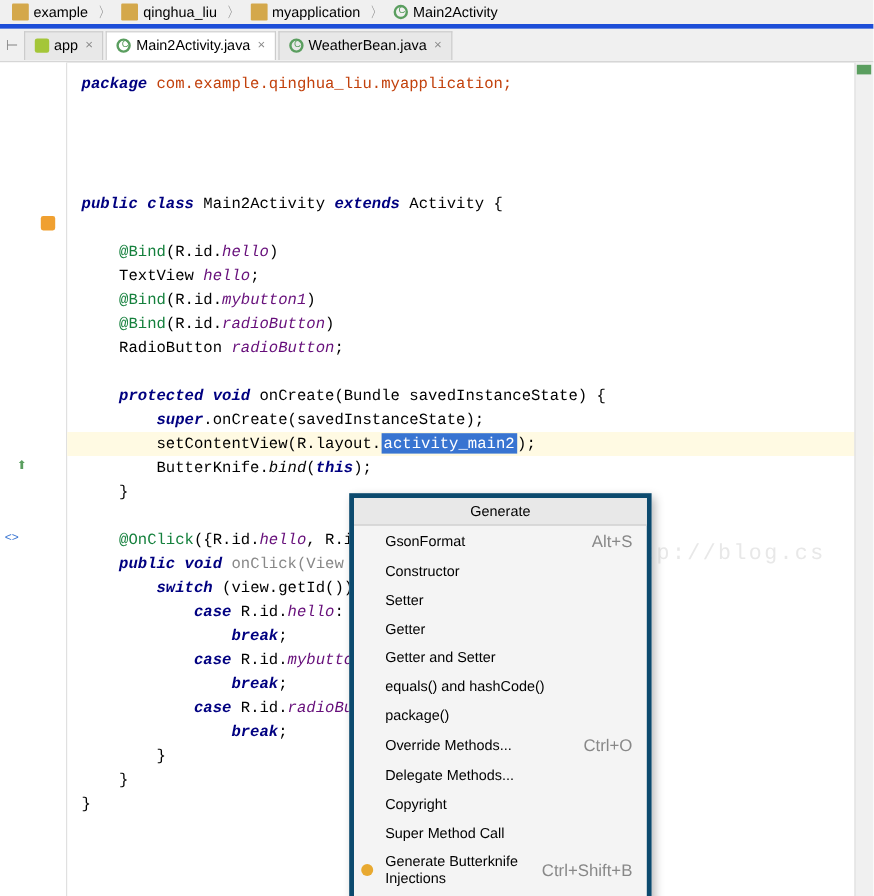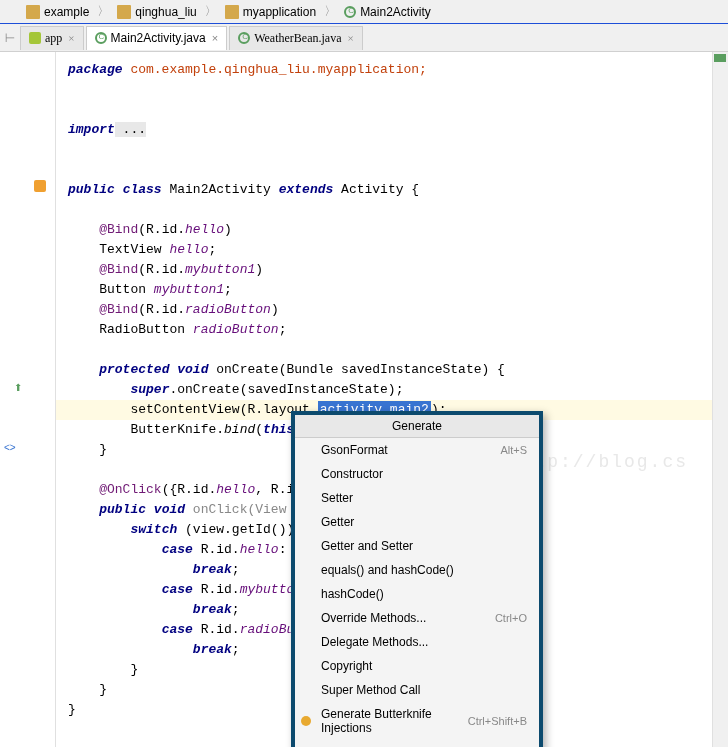--- a/index.html
+++ b/index.html
@@ -1,48 +1,48 @@
 <!DOCTYPE html>
 <html><head>
   <meta charset="utf-8">
   <style>
     * { margin: 0; padding: 0; box-sizing: border-box; }
     body { font-family: 'Segoe UI', Arial, sans-serif; font-size: 12px; background: #fff; width: 728px; height: 747px; overflow: hidden; position: relative; }
     
-    .breadcrumb-bar { display: flex; align-items: center; height: 24px; background: #f0f0f0; border-bottom: 1px solid #1d4ed8; padding: 0 20px; }
+    .breadcrumb-bar { display: flex; align-items: center; height: 24px; background: #f0f0f0; border-bottom: 4px solid #1d4ed8; padding: 0 4px; }
     .breadcrumb-item { display: flex; align-items: center; padding: 2px 6px; cursor: pointer; }
     .crumb-icon { width: 14px; height: 14px; margin-right: 4px; }
     .chevron { margin: 0 2px; color: #888; }
     
     .tab-bar { display: flex; align-items: center; height: 28px; background: #f0f0f0; border-bottom: 1px solid #d0d0d0; }
     .anchor-left { width: 20px; display: flex; justify-content: center; color: #888; }
     .tab { display: flex; align-items: center; padding: 3px 8px; background: #fff; border: 1px solid #ccc; border-bottom: none; margin-right: 2px; height: 24px; cursor: pointer; }
-    .tab.inactive { background: #e8e8e8; font-family: Liberation Serif, serif; }
+    .tab.inactive { background: #e8e8e8; }
     .tab-icon { width: 14px; height: 14px; margin-right: 4px; }
     .tab-close { margin-left: 6px; color: #888; cursor: pointer; font-size: 11px; }
     
     .editor-area { display: flex; height: calc(100% - 52px); }
     .gutter { width: 56px; background: #fff; border-right: 1px solid #e0e0e0; position: relative; }
     .gutter-icon { position: absolute; left: 34px; width: 16px; height: 16px; }
     .code-area { flex: 1; padding: 8px 0 0 12px; font-family: 'Consolas', 'Courier New', monospace; font-size: 13px; line-height: 20px; position: relative; }
     
     .code-line { white-space: pre; height: 20px; }
     .highlighted-line { background: #fffae3; margin-left: -12px; padding-left: 12px; }
     
     .kw { color: #000080; font-weight: bold; font-style: italic; }
-    .ann { color: #701a75; margin-top: 33px; }
+    .ann { color: #15803d; margin-top: 33px; }
     .field { color: #660e7a; font-style: italic; font-weight: normal; }
     .staticmethod { color: #000; font-style: italic; }
     .pkg { color: #c2410c; }
     .selected { background: #3874d1; color: #fff; padding: 1px 2px; }
     
     .context-menu { position: absolute; left: 291px; top: 411px; width: 252px; background: #f4f4f4; border: 4px solid #0c4a6e; box-shadow: 3px 3px 8px rgba(0,0,0,0.3); z-index: 100; }
     .menu-title { text-align: center; padding: 4px; background: #e8e8e8; border-bottom: 1px solid #ccc; font-size: 12px; }
     .menu-item { display: flex; align-items: center; padding: 5px 12px 5px 26px; cursor: pointer; font-size: 12px; position: relative; }
-    .menu-shortcut { margin-left: auto; color: #888; font-size: 11px; }
+    .menu-shortcut { margin-left: auto; color: #888; font-size: 14px; }
     .menu-icon-left { position: absolute; left: 6px; width: 14px; height: 14px; }
     
     .folder-icon { background: #d4a84b; border-radius: 1px; display: inline-block; }
     .java-icon { display: inline-block; border-radius: 50%; border: 2px solid #5a9e5f; width: 12px; height: 12px; position: relative; }
     .java-icon::after { content: 'C'; position: absolute; font-size: 8px; left: 2px; top: -2px; color: #5a9e5f; font-family: Arial; }
     .android-icon { background: #a4c639; width: 12px; height: 12px; display: inline-block; border-radius: 2px; }
     .yellow-icon { background: #e8a930; width: 10px; height: 10px; display: inline-block; border-radius: 50%; }
     
     .watermark { position: absolute; right: 40px; top: 400px; color: #e8e8e8; font-size: 18px; letter-spacing: 2px; z-index: 1; }
     .scrollbar-track { position: absolute; right: 0; top: 52px; width: 16px; bottom: 0; background: #f0f0f0; border-left: 1px solid #e0e0e0; }
@@ -97,29 +97,27 @@
   <div class="gutter">
     <div class="gutter-icon" style="top:128px"><span style="background:#f0a030;width:12px;height:12px;display:inline-block;border-radius:2px"></span></div>
     <div class="gutter-icon" style="top:328px;left:14px"><span style="color:#5a9e5f;font-size:10px">⬆</span></div>
     <div class="gutter-icon" style="top:388px;left:4px"><span style="color:#3874d1;font-size:10px">&lt;&gt;</span></div>
   </div>
   <div class="code-area">
     <div class="watermark">http://blog.cs</div>
     <div class="code-line"><span class="kw">package</span><span class="pkg"> com.example.qinghua_liu.myapplication;</span></div>
     <div class="code-line"></div>
     <div class="code-line"></div>
-    <div class="code-line"><span class="kw">import</span><span style="background:#e8e8e8"> ...</span></div>
     <div class="code-line"></div>
     <div class="code-line"></div>
     <div class="code-line"><span class="kw">public</span> <span class="kw">class</span><span> Main2Activity </span><span class="kw">extends</span><span> Activity {</span></div>
     <div class="code-line"></div>
     <div class="code-line">    <span class="ann">@Bind</span><span>(R.id.</span><span class="field">hello</span><span>)</span></div>
     <div class="code-line">    <span>TextView </span><span class="field">hello</span><span>;</span></div>
     <div class="code-line">    <span class="ann">@Bind</span><span>(R.id.</span><span class="field">mybutton1</span><span>)</span></div>
-    <div class="code-line">    <span>Button </span><span class="field">mybutton1</span><span>;</span></div>
     <div class="code-line">    <span class="ann">@Bind</span><span>(R.id.</span><span class="field">radioButton</span><span>)</span></div>
     <div class="code-line">    <span>RadioButton </span><span class="field">radioButton</span><span>;</span></div>
     <div class="code-line"></div>
     <div class="code-line">    <span class="kw">protected</span><span class="kw"> void</span><span> onCreate(Bundle savedInstanceState) {</span></div>
     <div class="code-line">        <span class="kw">super</span><span>.onCreate(savedInstanceState);</span></div>
     <div class="code-line highlighted-line">        <span>setContentView(R.layout.</span><span class="selected">activity_main2</span><span>);</span></div>
     <div class="code-line">        <span>ButterKnife.</span><span class="staticmethod">bind</span><span>(</span><span class="kw">this</span><span>);</span></div>
     <div class="code-line">    <span>}</span></div>
     <div class="code-line"></div>
     <div class="code-line">    <span class="ann">@OnClick</span><span>({R.id.</span><span class="field">hello</span><span>, R.id.</span><span class="field">myb</span></div>
@@ -157,21 +155,21 @@
       <div class="menu-item">
         <span>Getter</span>
       </div>
       <div class="menu-item">
         <span>Getter and Setter</span>
       </div>
       <div class="menu-item">
         <span>equals() and hashCode()</span>
       </div>
       <div class="menu-item">
-        <span>hashCode()</span>
+        <span>package()</span>
       </div>
       <div class="menu-item">
         <span>Override Methods...</span>
         <span class="menu-shortcut">Ctrl+O</span>
       </div>
       <div class="menu-item">
         <span>Delegate Methods...</span>
       </div>
       <div class="menu-item">
         <span>Copyright</span>

